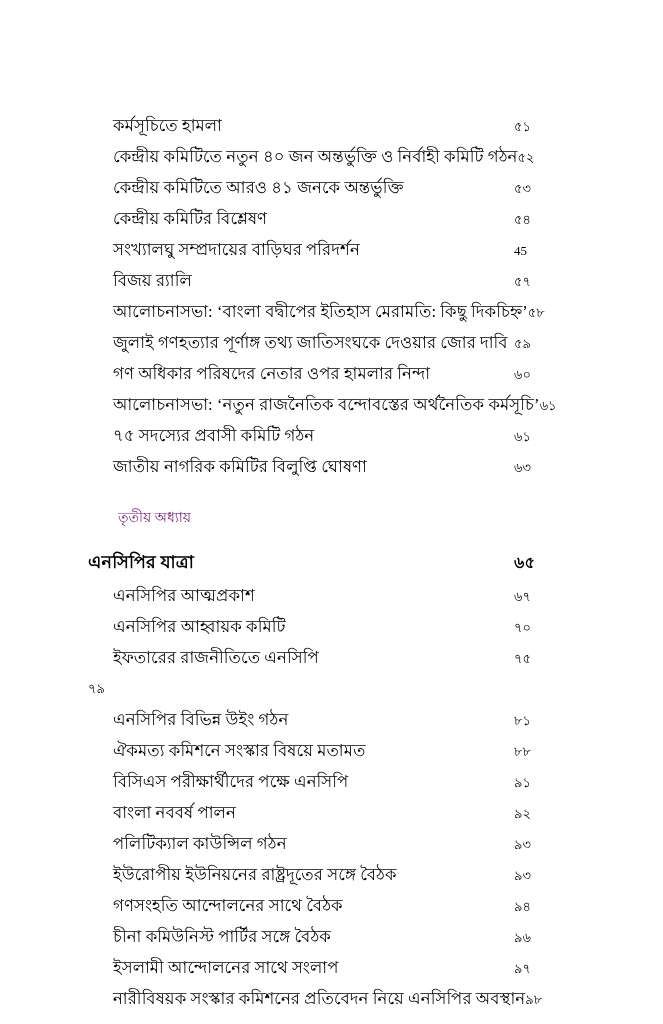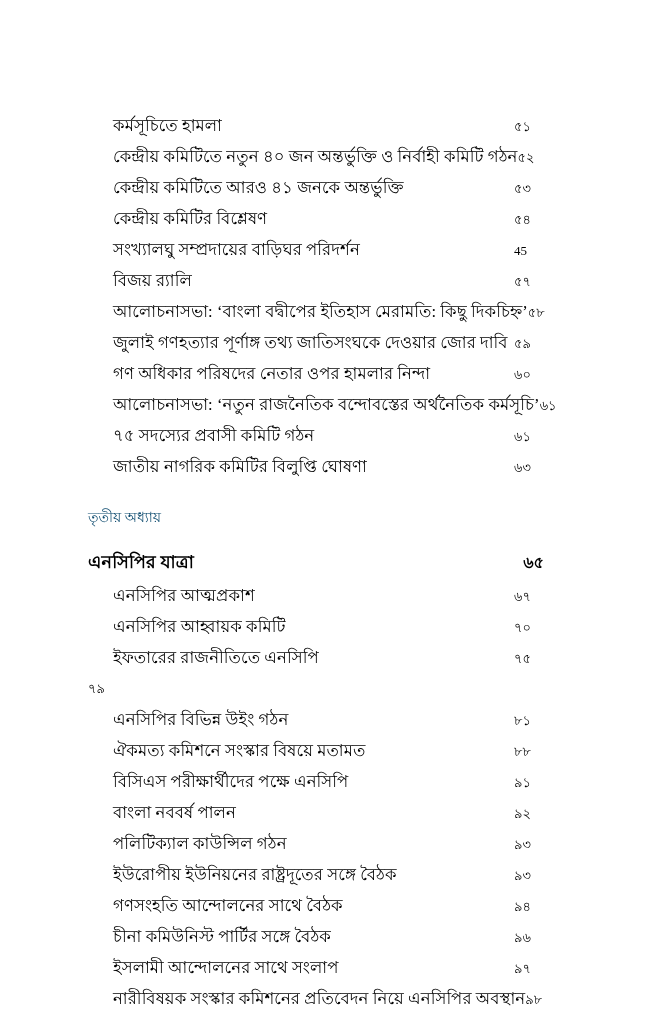--- a/index.html
+++ b/index.html
@@ -46,45 +46,46 @@
     font-size: 13px;
     padding-right: 94px;
     text-align: left;
     min-width: 30px;
   }
   
   .chapter-label {
     height: 30px;
     line-height: 30px;
     font-size: 14px;
-    color: #0c4a6e;
+    color: #701a75;
     padding-left: 0px;
     margin-top: 15px;
     white-space: nowrap;
+    margin-left: 30px;
   }
   .chapter-row {
     display: flex;
     align-items: baseline;
     justify-content: space-between;
     height: 35px;
     line-height: 35px;
     white-space: nowrap;
     margin-top: 12px;
   }
   .chapter-row .chapter-title {
     font-size: 17.5px;
     font-weight: bold;
     padding-left: 0px;
     letter-spacing: 0.2px;
   }
   .chapter-row .chapter-page {
     font-size: 16px;
     font-weight: bold;
     padding-right: 94px;
-    text-align: right;
+    text-align: left;
     min-width: 30px;
   }
   .group-gap { height: 6px; }
 </style>
 </head>
 <body>
 
 <div class="page">
   <div class="toc">
 

